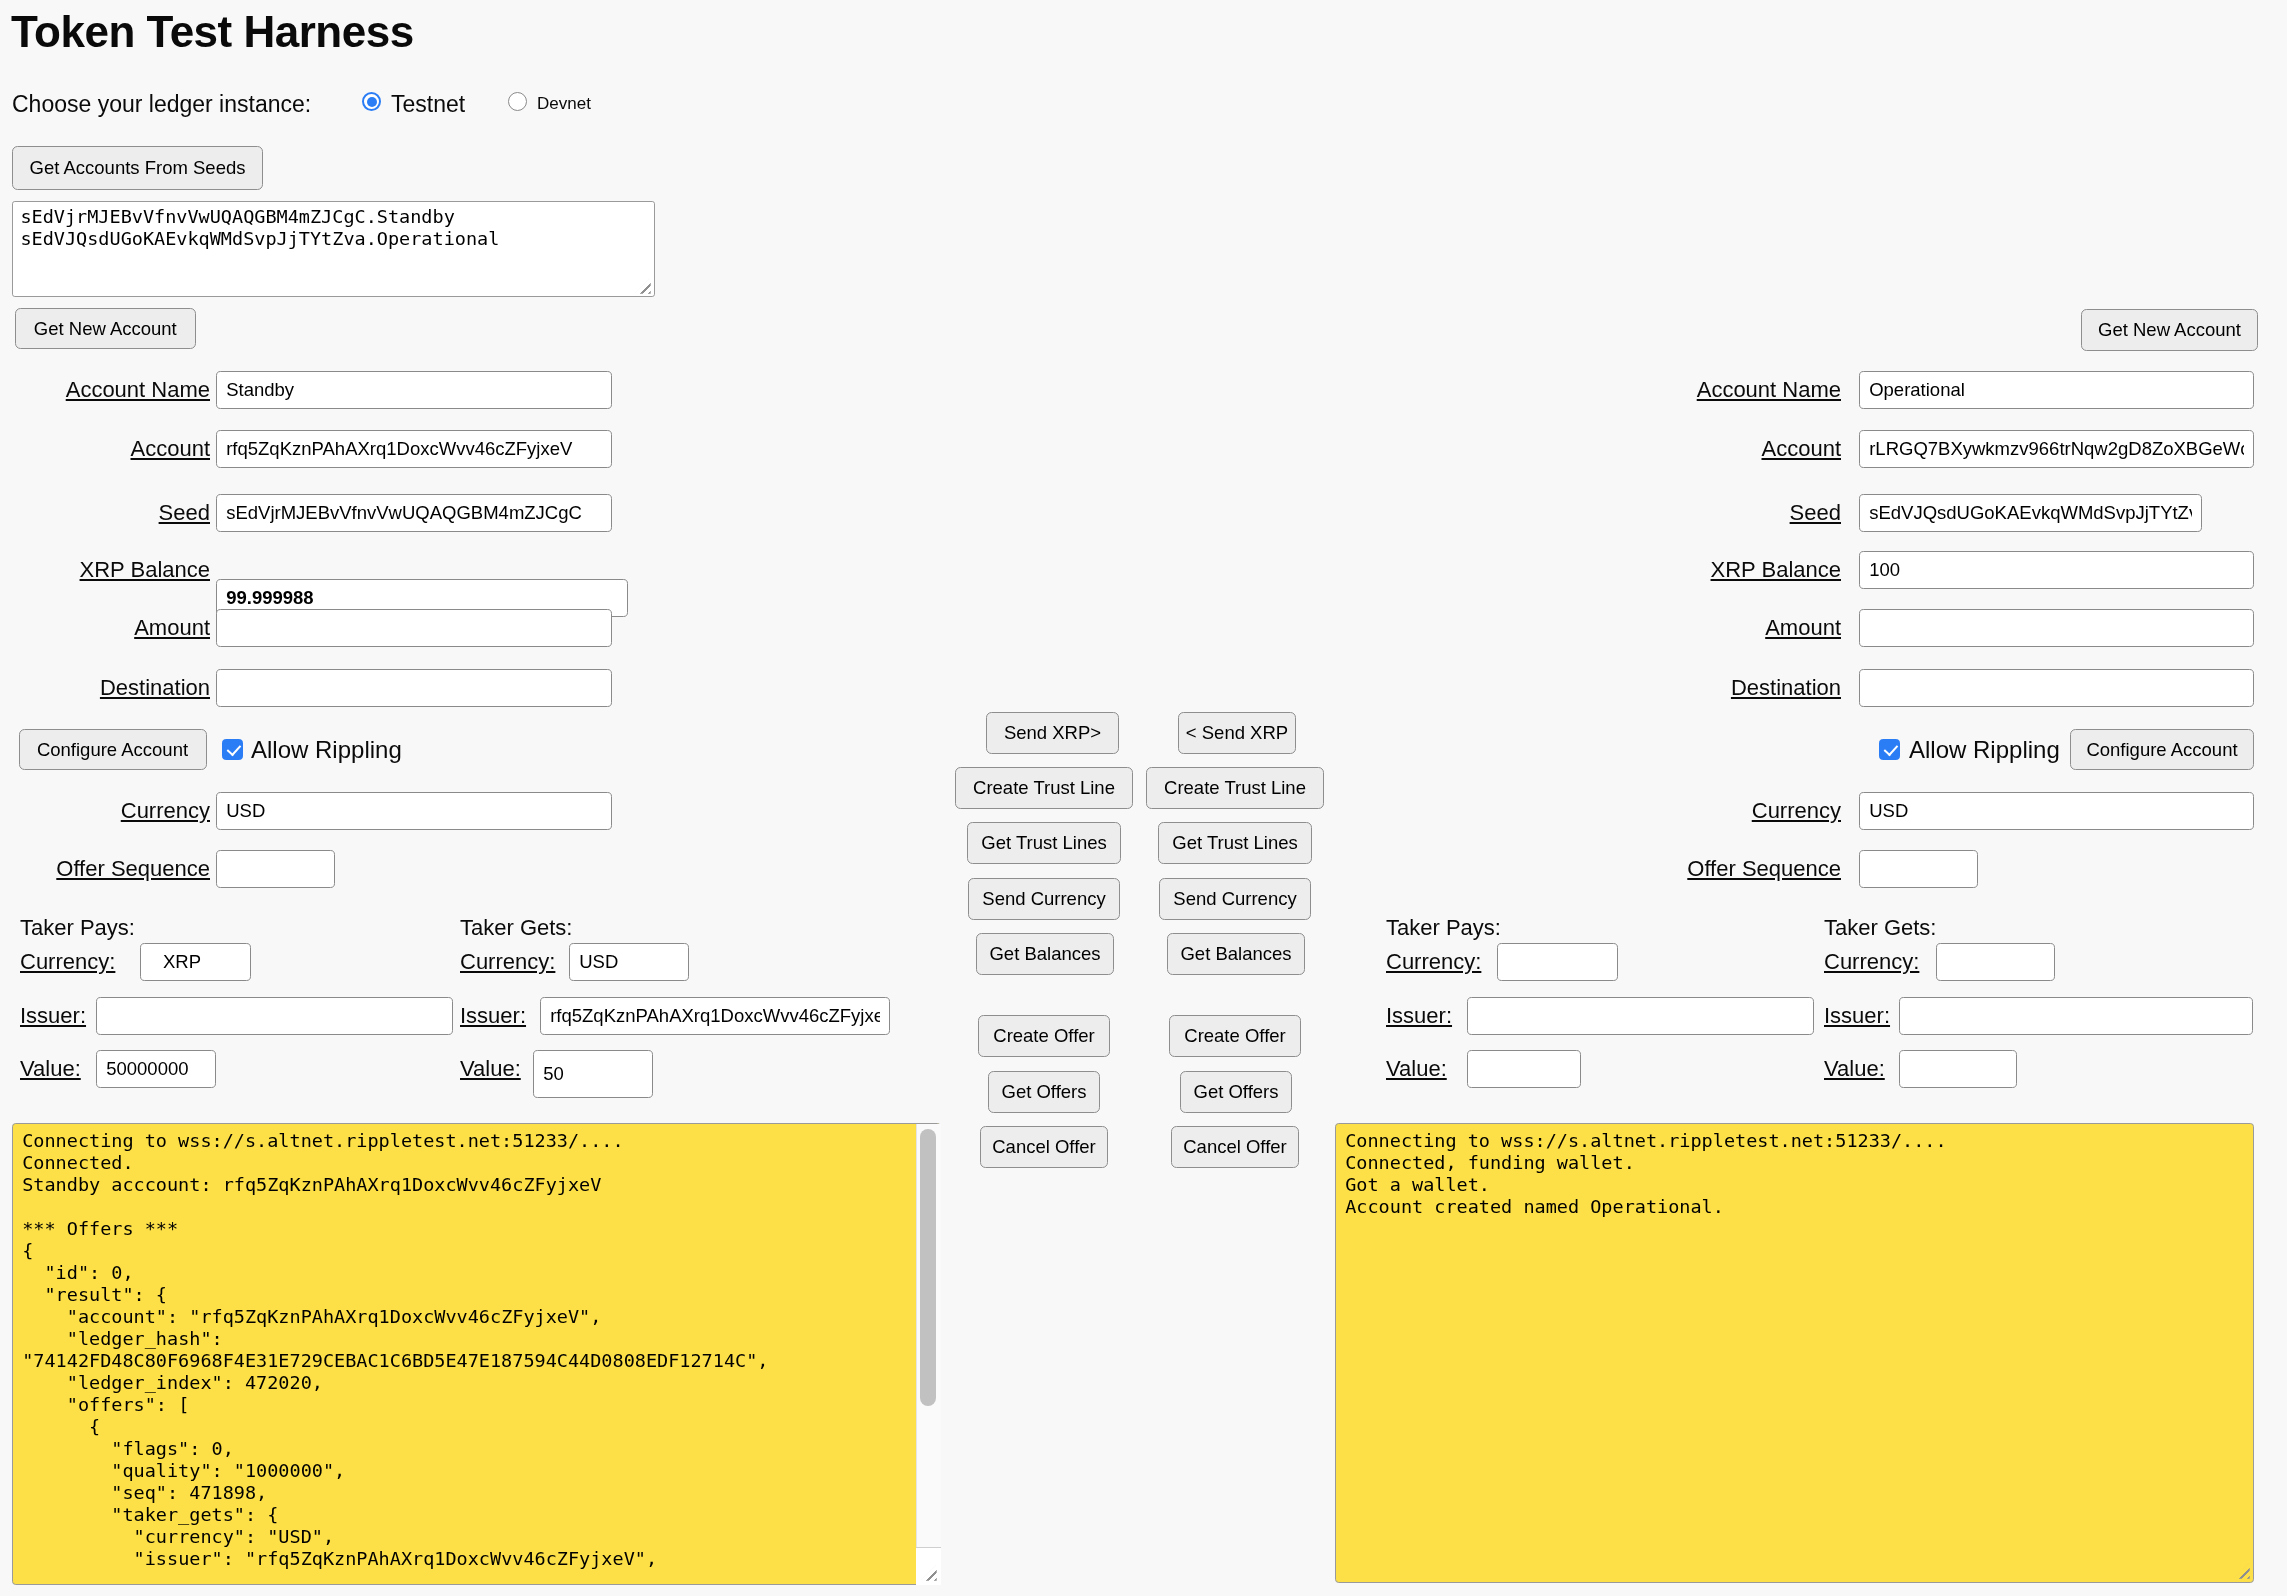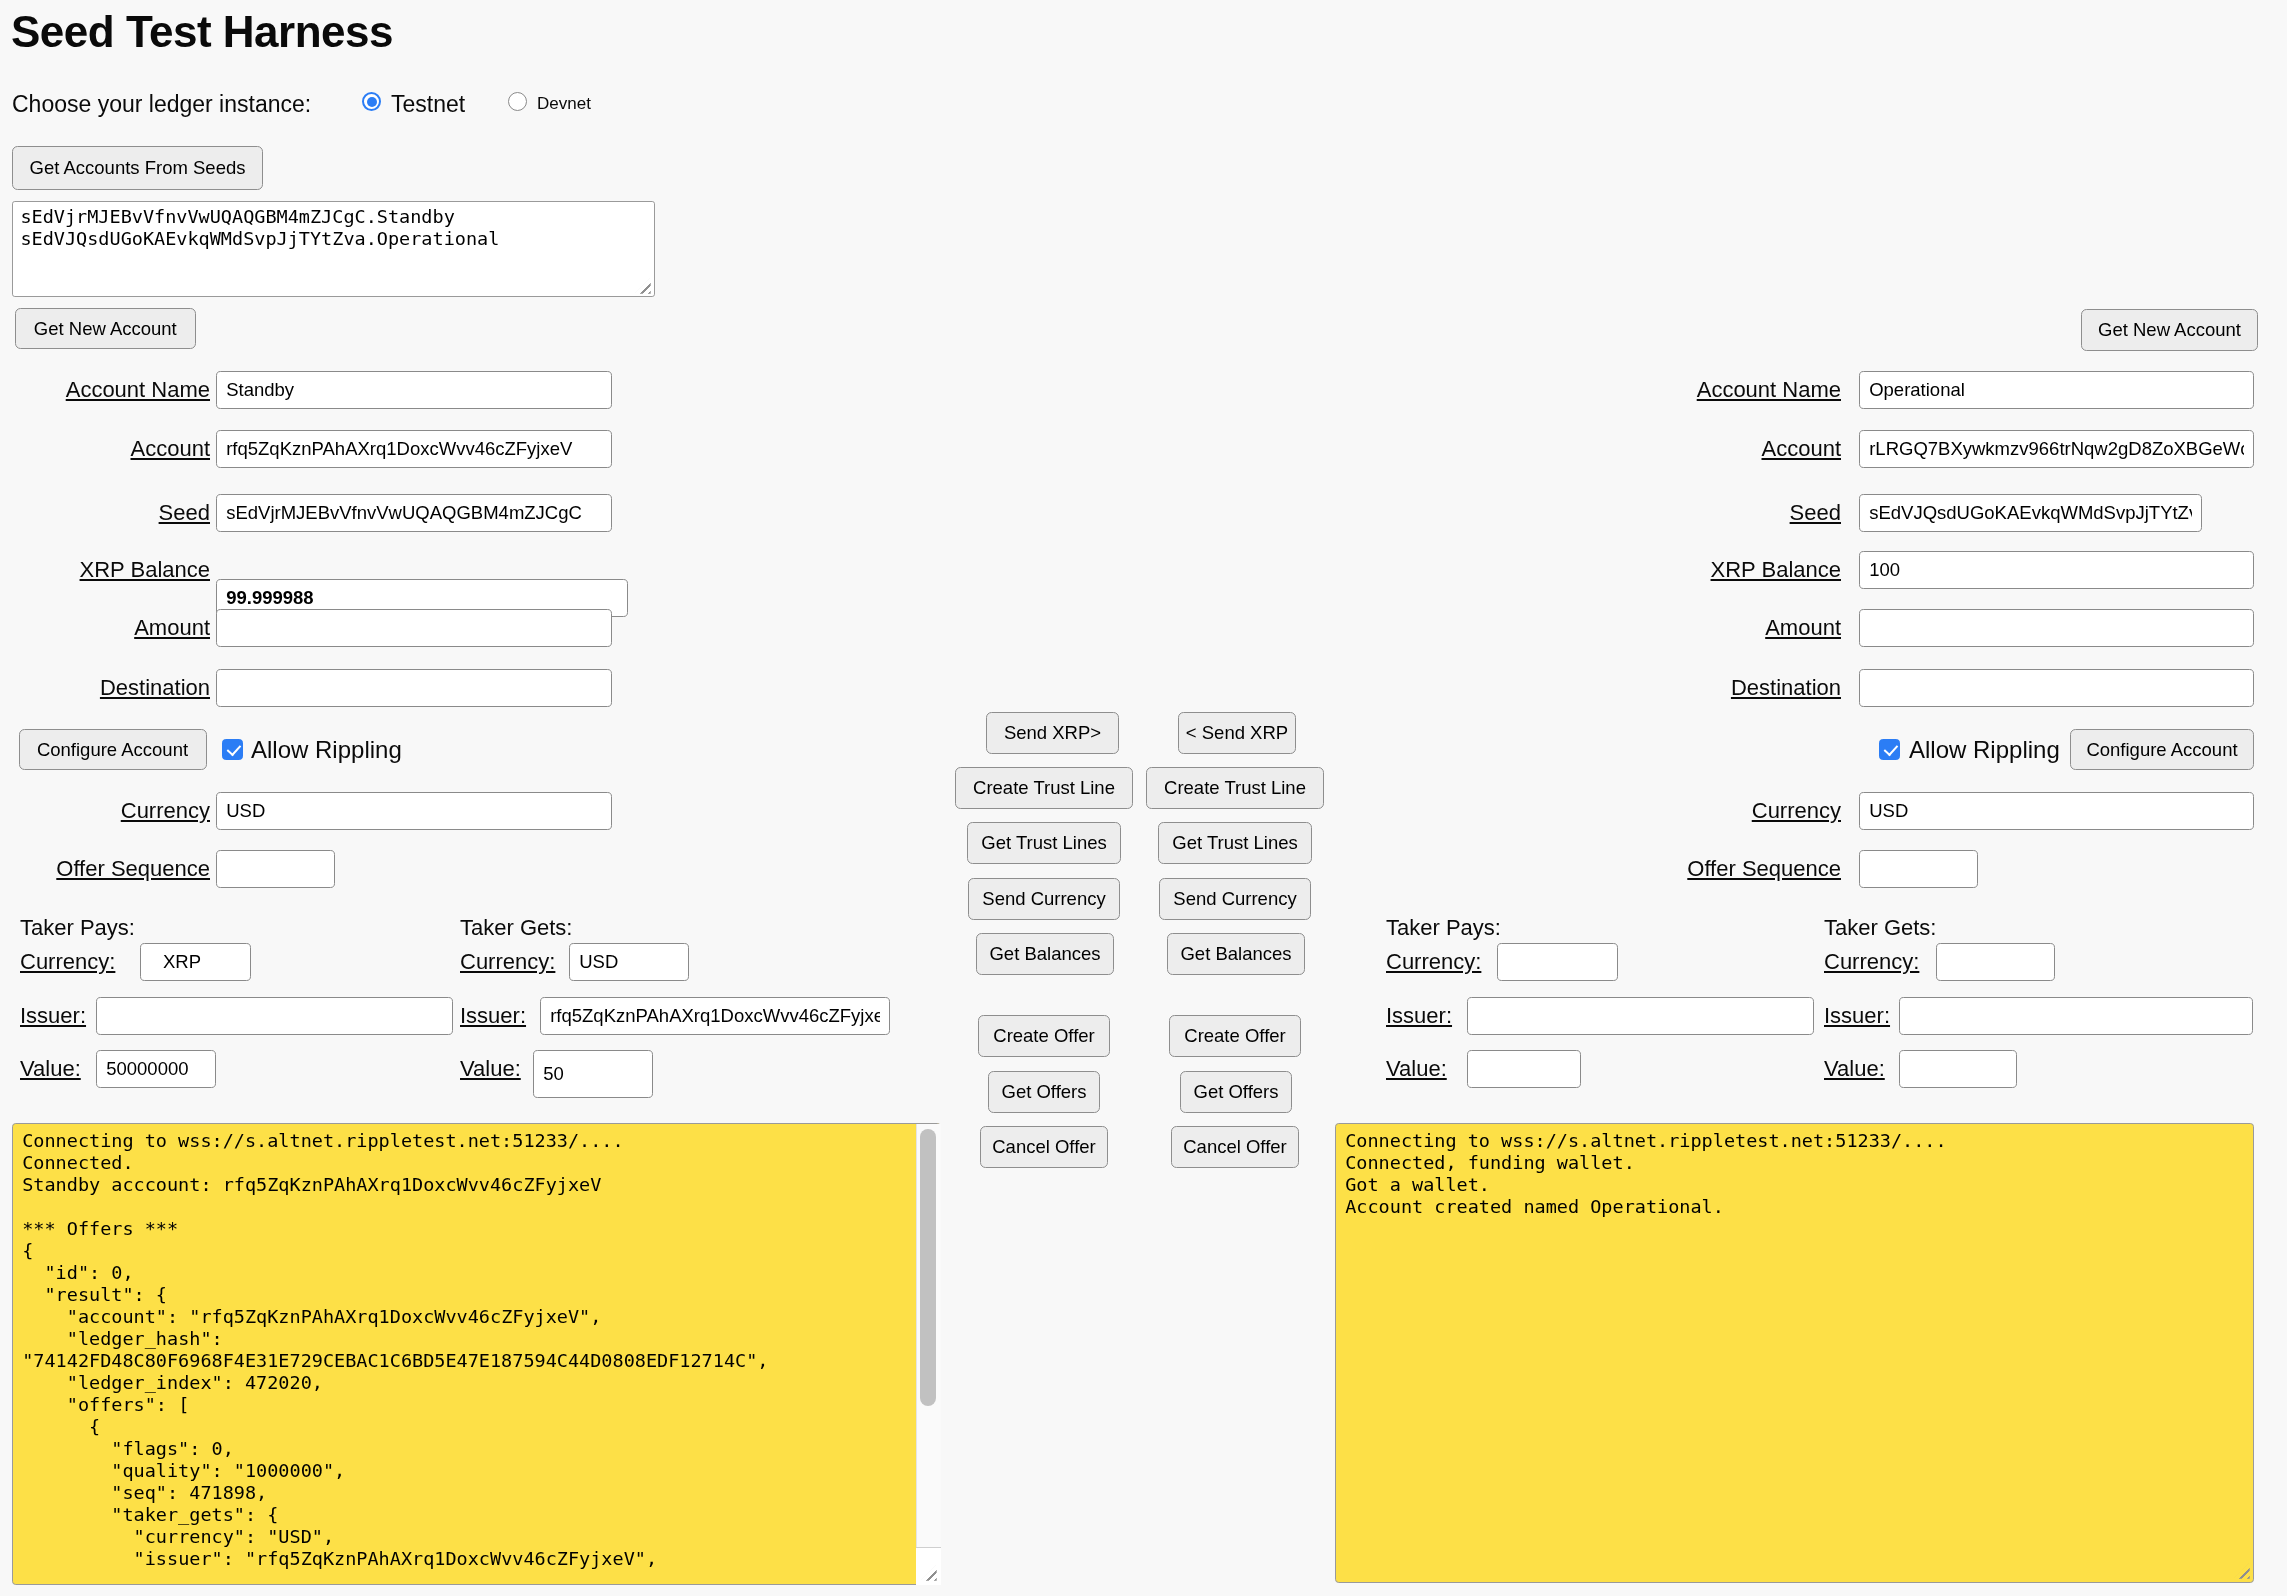--- a/index.html
+++ b/index.html
@@ -34,21 +34,21 @@
   .sb-thumb{background:#c1c1c1;border-radius:8.3px;}
   .grip{width:15.7px;height:15.7px;
        background:repeating-linear-gradient(135deg,transparent 0 3.7px,#8f8f8f 3.7px 5.5px);
        clip-path:polygon(100% 0,100% 100%,0 100%);}
 </style>
 </head>
 <body>
 
 <div class="page">
 
-  <div class="abs title" style="left:11px;top:7.4px;">Seed Test Harness</div>
+  <div class="abs title" style="left:11px;top:7.4px;">Token Test Harness</div>
 
   <div class="abs sec" style="left:12px;top:90px;font-size:23px;">Choose your ledger instance:</div>
   <span class="abs radio selected" style="left:362px;top:92px;"></span>
   <div class="abs sec" style="left:391px;top:90px;font-size:23px;">Testnet</div>
   <span class="abs radio" style="left:508px;top:92px;"></span>
   <div class="abs sec" style="left:537px;top:90px;font-size:17px;">Devnet</div>
 
   <button class="abs btn" style="left:12px;top:146px;width:251px;height:44px;">Get Accounts From Seeds</button>
   <textarea class="abs seedbox mono" style="left: 12px; top: 201px; width: 643px; height: 96px;" spellcheck="false">sEdVjrMJEBvVfnvVwUQAQGBM4mZJCgC.Standby
 sEdVJQsdUGoKAEvkqWMdSvpJjTYtZva.Operational</textarea>

